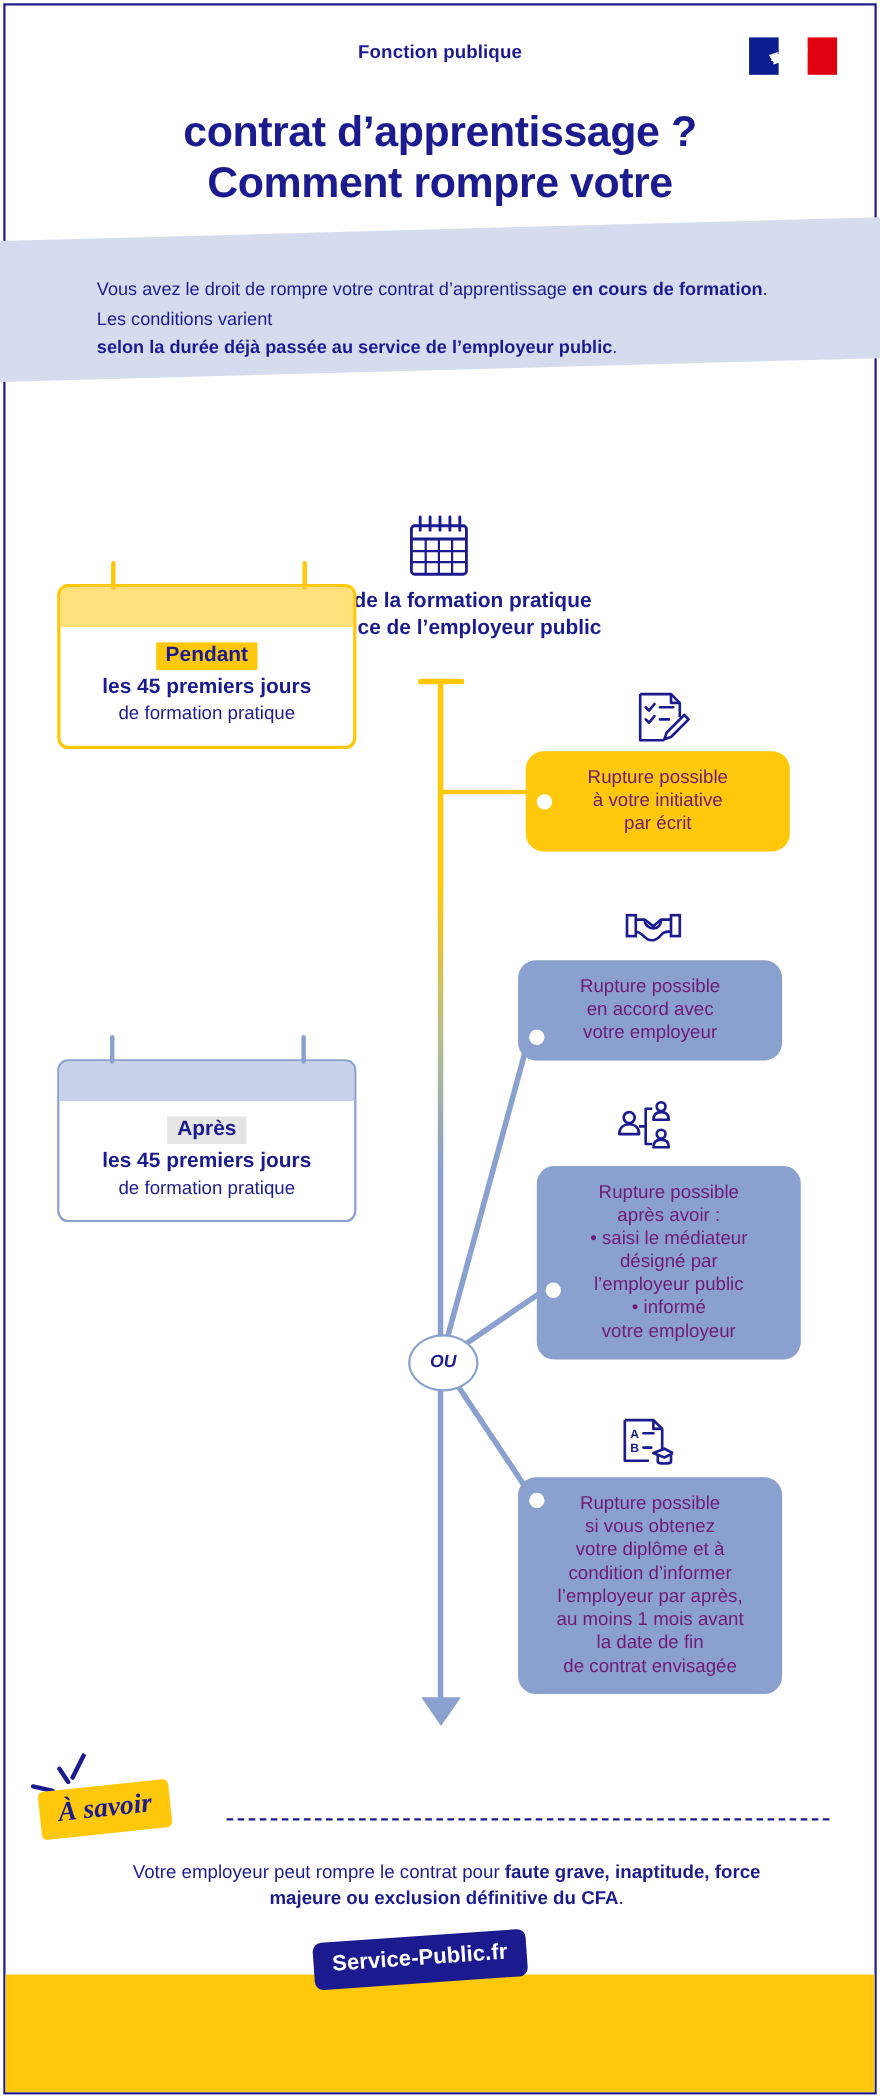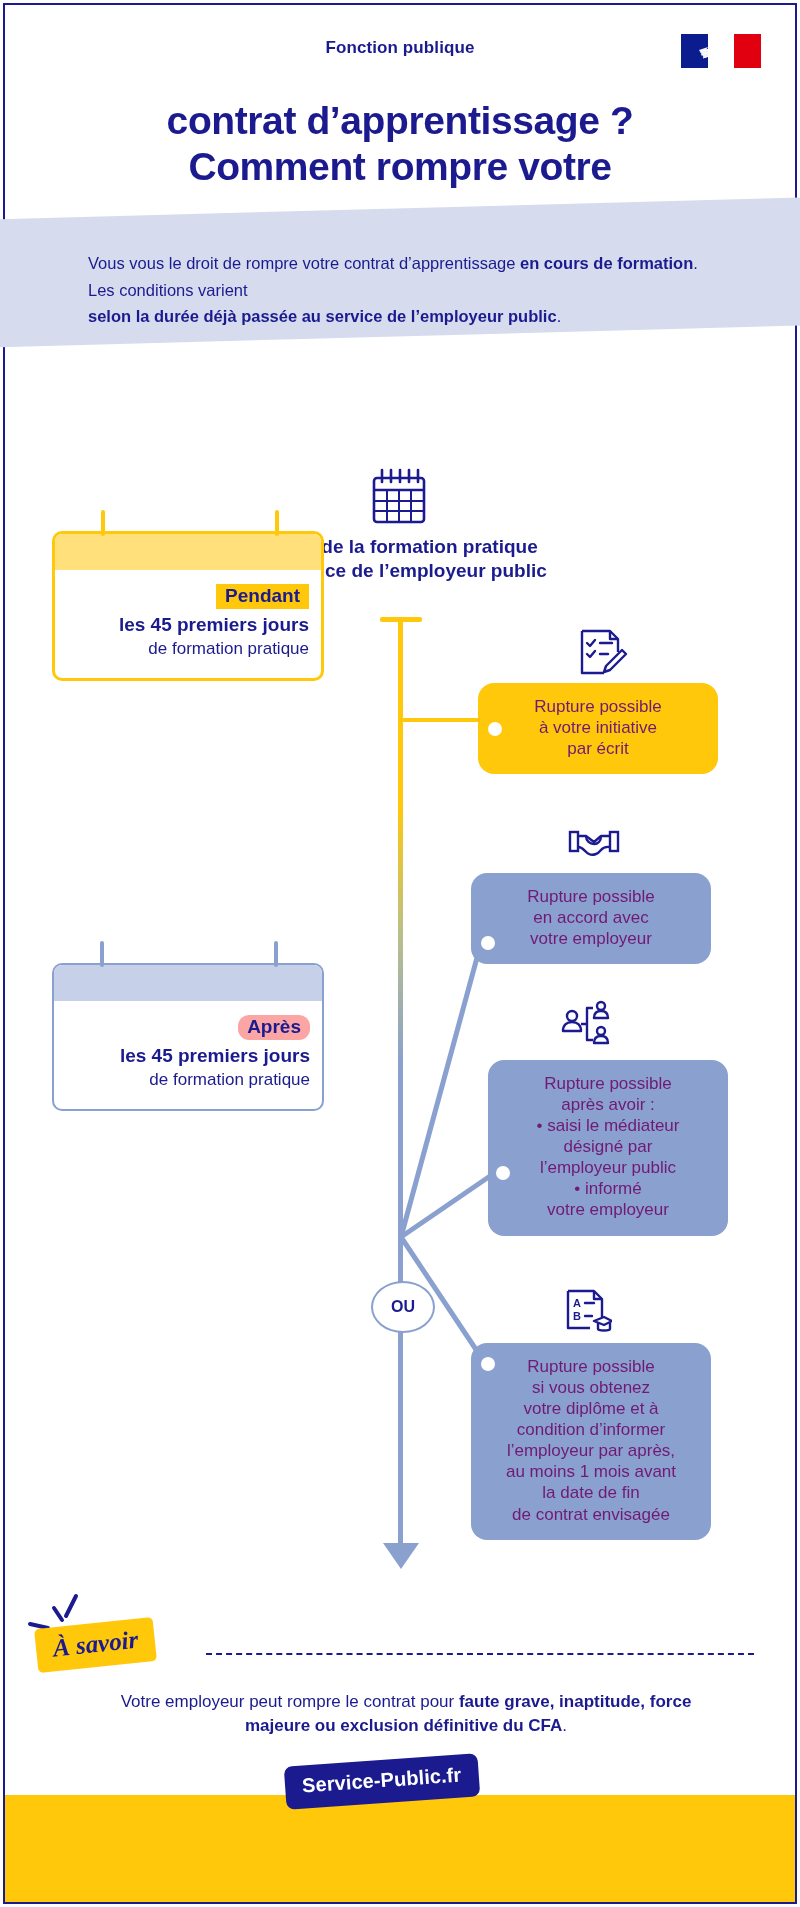--- a/index.html
+++ b/index.html
@@ -130,33 +130,34 @@
     top: 718px;
     width: 92px;
     height: 4px;
     background: #FFC80A;
   }
 
   
   .ou-node {
     position: absolute;
     left: 371px;
-    top: 1281px;
+    top: 1213px;
     width: 60px;
     height: 48px;
     border: 2.5px solid #8AA0CE;
     border-radius: 50%;
     background: #ffffff;
     display: flex;
     align-items: center;
     justify-content: center;
     font-size: 16px;
     font-weight: bold;
     color: #1B1B8F;
     z-index: 4;
+    font-style: italic;
   }
 
   
   .connectors {
     position: absolute;
     left: 0; top: 0;
     width: 800px;
     height: 1907px;
     pointer-events: none;
     z-index: 1;
@@ -207,22 +208,22 @@
     height: 26px;
     border-radius: 2px;
   }
   .period-card .ring.r1 { left: 46px; }
   .period-card .ring.r2 { left: 220px; }
   .period-card .head {
     height: 36px;
     border-radius: 8px 8px 0 0;
   }
   .period-card .body {
-    padding: 14px 12px 18px;
-    text-align: right;
+    padding: 14px 0 18px;
+    text-align: center;
   }
   .period-card .tag {
     display: inline-block;
     font-size: 19px;
     font-weight: bold;
     color: #1B1B8F;
     padding: 1px 9px 2px;
     margin-bottom: 4px;
   }
   .period-card .l1 {
@@ -246,21 +247,21 @@
   #card-pendant .ring { background: #FFC80A; }
   #card-pendant .tag { background: #FFC80A; }
 
   #card-apres {
     left: 52px;
     top: 963px;
     border: 2.5px solid #8AA0CE;
   }
   #card-apres .head { background: #C6D0E8; }
   #card-apres .ring { background: #8AA0CE; }
-  #card-apres .tag { background: #fca5a5; border-radius: 11px; }
+  #card-apres .tag { background: #e5e5e5; }
 
   
   .bubble {
     position: absolute;
     width: 240px;
     border-radius: 16px;
     padding: 13px 14px 15px;
     box-sizing: border-box;
     text-align: center;
     font-size: 17px;
@@ -396,21 +397,21 @@
 
   <div class="eyebrow">Fonction publique</div>
 
   <div class="title">
     <div>contrat d’apprentissage ?</div>
     <div>Comment rompre votre</div>
   </div>
 
   <div class="intro-band"></div>
   <div class="intro-text">
-    <span>Vous vous le droit de rompre votre contrat d’apprentissage </span><b>en cours de formation</b><span>. Les conditions varient</span><br>
+    <span>Vous avez le droit de rompre votre contrat d’apprentissage </span><b>en cours de formation</b><span>. Les conditions varient</span><br>
     <b>selon la durée déjà passée au service de l’employeur public</b><span>.</span>
   </div>
 
   <svg class="cal-icon" viewBox="0 0 62 58">
     <rect x="6" y="10" width="50" height="44" rx="3" fill="none" stroke="#1B1B8F" stroke-width="2.6"></rect>
     <line x1="6" y1="22" x2="56" y2="22" stroke="#1B1B8F" stroke-width="2.6"></line>
     <g stroke="#1B1B8F" stroke-width="2.6" stroke-linecap="round">
       <line x1="14" y1="2" x2="14" y2="14"></line>
       <line x1="23" y1="2" x2="23" y2="14"></line>
       <line x1="32" y1="2" x2="32" y2="14"></line>

